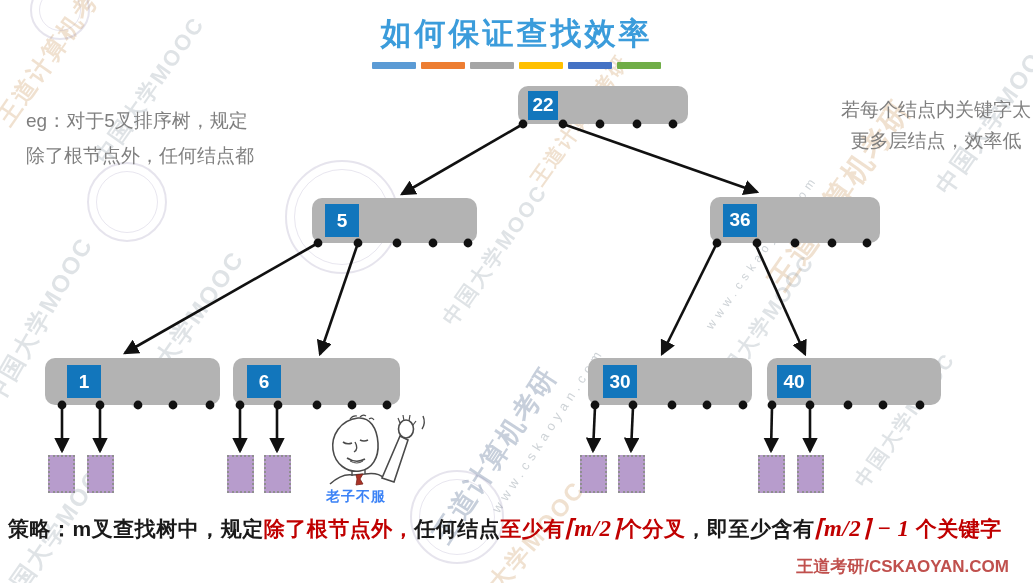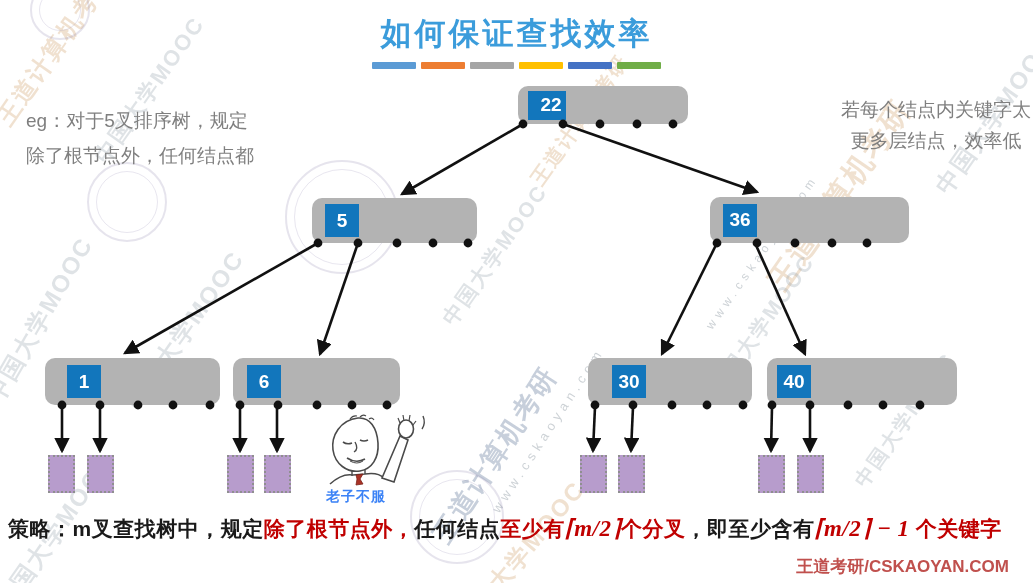--- a/index.html
+++ b/index.html
@@ -85,38 +85,38 @@
     <div>除了根节点外，任何结点都</div>
   </div>
 
   <div class="note note-right">
     <div>若每个结点内关键字太</div>
     <div>更多层结点，效率低</div>
   </div>
 
   <div class="layer">
       <div class="bnode" style="left: 518px; top: 86px; width: 170px; height: 38px; background: rgb(179, 179, 179);">
-        <div class="bkey" style="left: 10px; top: 4.5px; width: 30px; height: 29px; background: rgb(18, 118, 188); padding-left: 8px;">22</div>
+        <div class="bkey" style="left: 10px; top: 4.5px; width: 30px; height: 29px; background: rgb(18, 118, 188);">22</div>
       </div>
       <div class="bnode" style="left: 312px; top: 198px; width: 165px; height: 45px; background: rgb(179, 179, 179);">
         <div class="bkey" style="left: 13px; top: 6px; width: 34px; height: 33px; background: rgb(18, 118, 188);">5</div>
       </div>
-      <div class="bnode" style="left: 710px; top: 197px; width: 170px; height: 46px; background: rgb(179, 179, 179); padding-left: 29px;">
+      <div class="bnode" style="left: 710px; top: 197px; width: 170px; height: 46px; background: rgb(179, 179, 179);">
         <div class="bkey" style="left: 13px; top: 6.5px; width: 34px; height: 33px; background: rgb(18, 118, 188);">36</div>
       </div>
       <div class="bnode" style="left: 45px; top: 358px; width: 175px; height: 47px; background: rgb(179, 179, 179);">
         <div class="bkey" style="left: 22px; top: 7px; width: 34px; height: 33px; background: rgb(18, 118, 188);">1</div>
       </div>
       <div class="bnode" style="left: 233px; top: 358px; width: 167px; height: 47px; background: rgb(179, 179, 179);">
         <div class="bkey" style="left: 14px; top: 7px; width: 34px; height: 33px; background: rgb(18, 118, 188);">6</div>
       </div>
       <div class="bnode" style="left: 588px; top: 358px; width: 164px; height: 47px; background: rgb(179, 179, 179);">
-        <div class="bkey" style="left: 24px; top: 7px; width: 34px; height: 33px; background: rgb(18, 118, 188); text-align: center;">30</div>
-      </div>
-      <div class="bnode" style="left: 767px; top: 358px; width: 190px; height: 47px; background: rgb(179, 179, 179);">
+        <div class="bkey" style="left: 15px; top: 7px; width: 34px; height: 33px; background: rgb(18, 118, 188); text-align: center;">30</div>
+      </div>
+      <div class="bnode" style="left: 767px; top: 358px; width: 161px; height: 47px; background: rgb(179, 179, 179); padding-left: 13px;">
         <div class="bkey" style="left: 10px; top: 7px; width: 34px; height: 33px; background: rgb(18, 118, 188);">40</div>
       </div>
       <div class="leaf" style="left: 48px; top: 455px; width: 27px; height: 38px; background: rgb(183, 156, 204);"></div>
       <div class="leaf" style="left: 87px; top: 455px; width: 27px; height: 38px; background: rgb(183, 156, 204);"></div>
       <div class="leaf" style="left: 227px; top: 455px; width: 27px; height: 38px; background: rgb(183, 156, 204);"></div>
       <div class="leaf" style="left: 264px; top: 455px; width: 27px; height: 38px; background: rgb(183, 156, 204);"></div>
       <div class="leaf" style="left: 580px; top: 455px; width: 27px; height: 38px; background: rgb(183, 156, 204);"></div>
       <div class="leaf" style="left: 618px; top: 455px; width: 27px; height: 38px; background: rgb(183, 156, 204);"></div>
       <div class="leaf" style="left: 758px; top: 455px; width: 27px; height: 38px; background: rgb(183, 156, 204);"></div>
       <div class="leaf" style="left: 797px; top: 455px; width: 27px; height: 38px; background: rgb(183, 156, 204);"></div>

